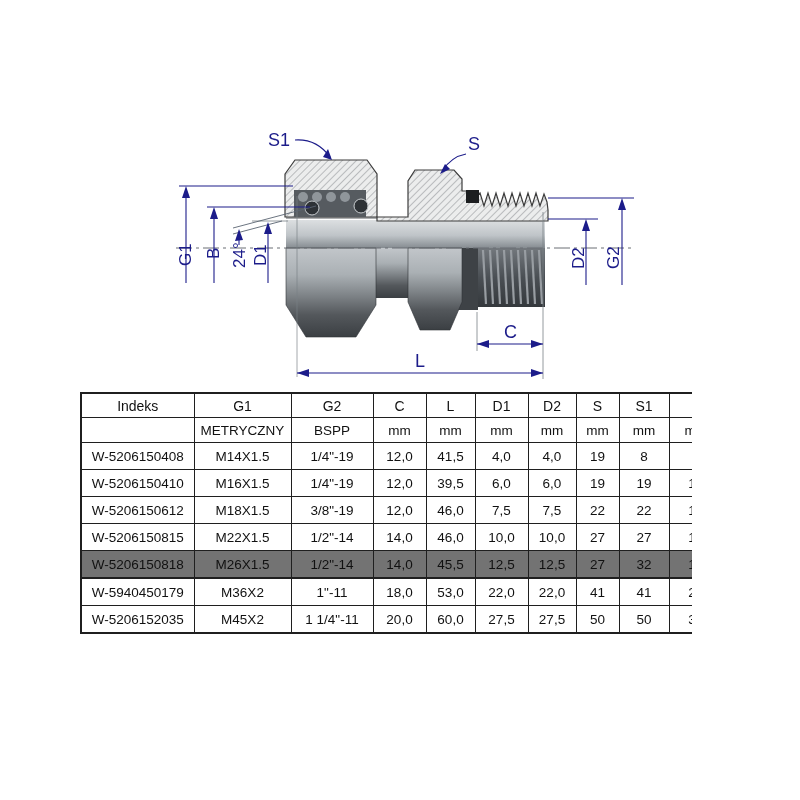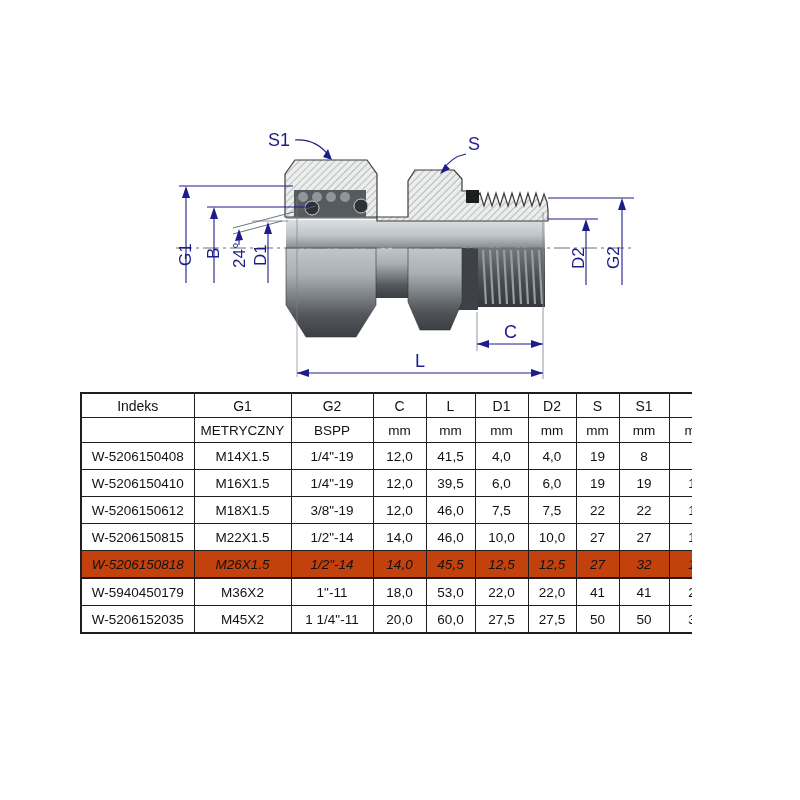--- a/index.html
+++ b/index.html
@@ -10,21 +10,21 @@
   .dim-text-lg{fill:#1c1c8a;font-size:18px;font-family:"Liberation Sans",sans-serif;}
   table.spec{position:absolute;left:80px;top:392px;width:642px;border-collapse:collapse;
              table-layout:fixed;border:2px solid #1f1f1f;background:#fff;}
   table.spec th, table.spec td{
     border:1px solid #1f1f1f;text-align:center;vertical-align:middle;
     padding:0 1px;font-weight:normal;color:#111;font-size:13.5px;white-space:nowrap;
     overflow:hidden;}
   table.spec thead tr.hrow th{height:23px;font-size:14px;}
   table.spec thead tr.srow th{height:24px;font-size:13.5px;margin-top:36px;}
   table.spec tbody td{height:26px;}
-  table.spec tbody tr.highlight td{background:#c2410c;font-style:italic;}
+  table.spec tbody tr.highlight td{background:#737373;}
   table.spec tbody tr.highlight{border-bottom:2px solid #1f1f1f;}
 </style>
 </head>
 <body>
 
 <div class="stage">
 
   <svg class="drawing" width="800" height="392" viewBox="0 0 800 392">
     <defs>
       <pattern id="hatch" width="5" height="5" patternUnits="userSpaceOnUse" patternTransform="rotate(45)">

